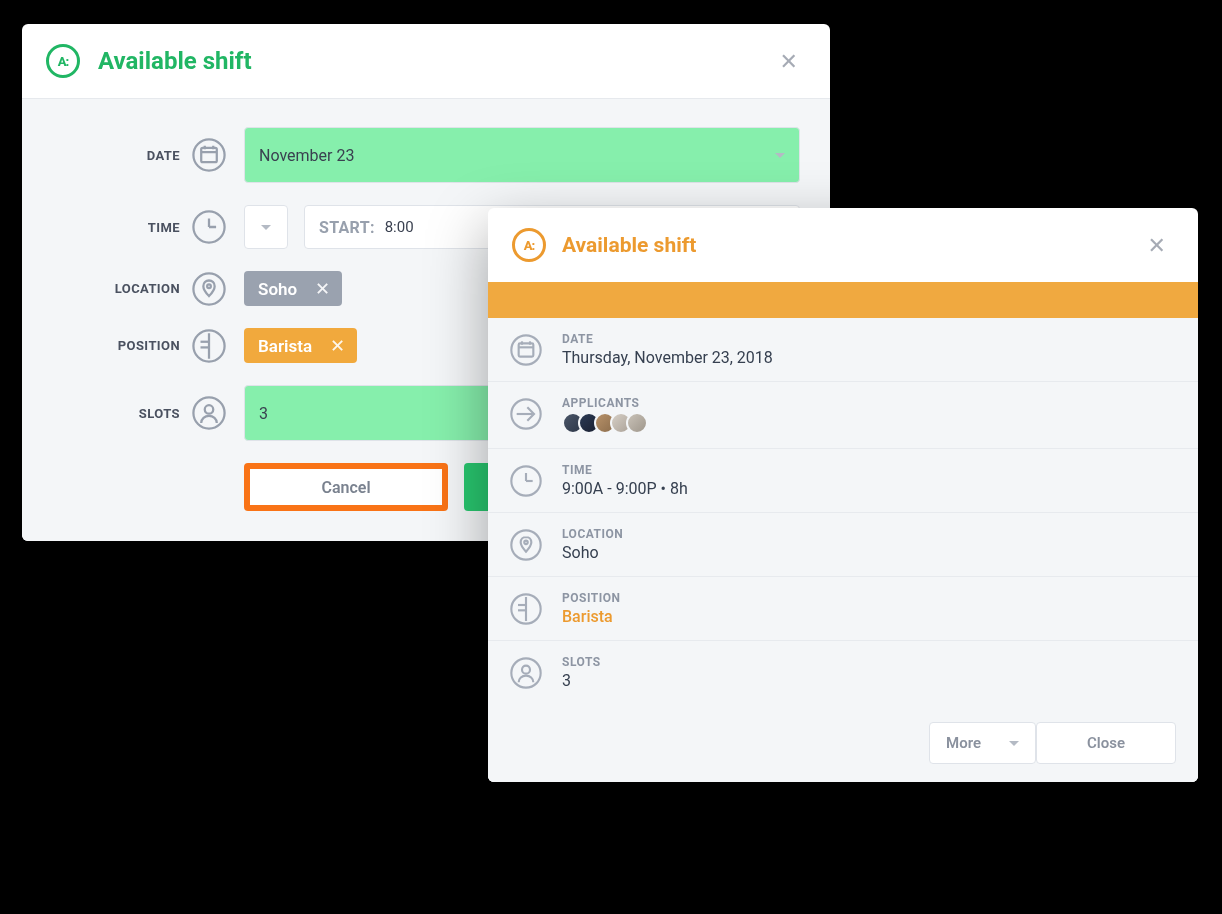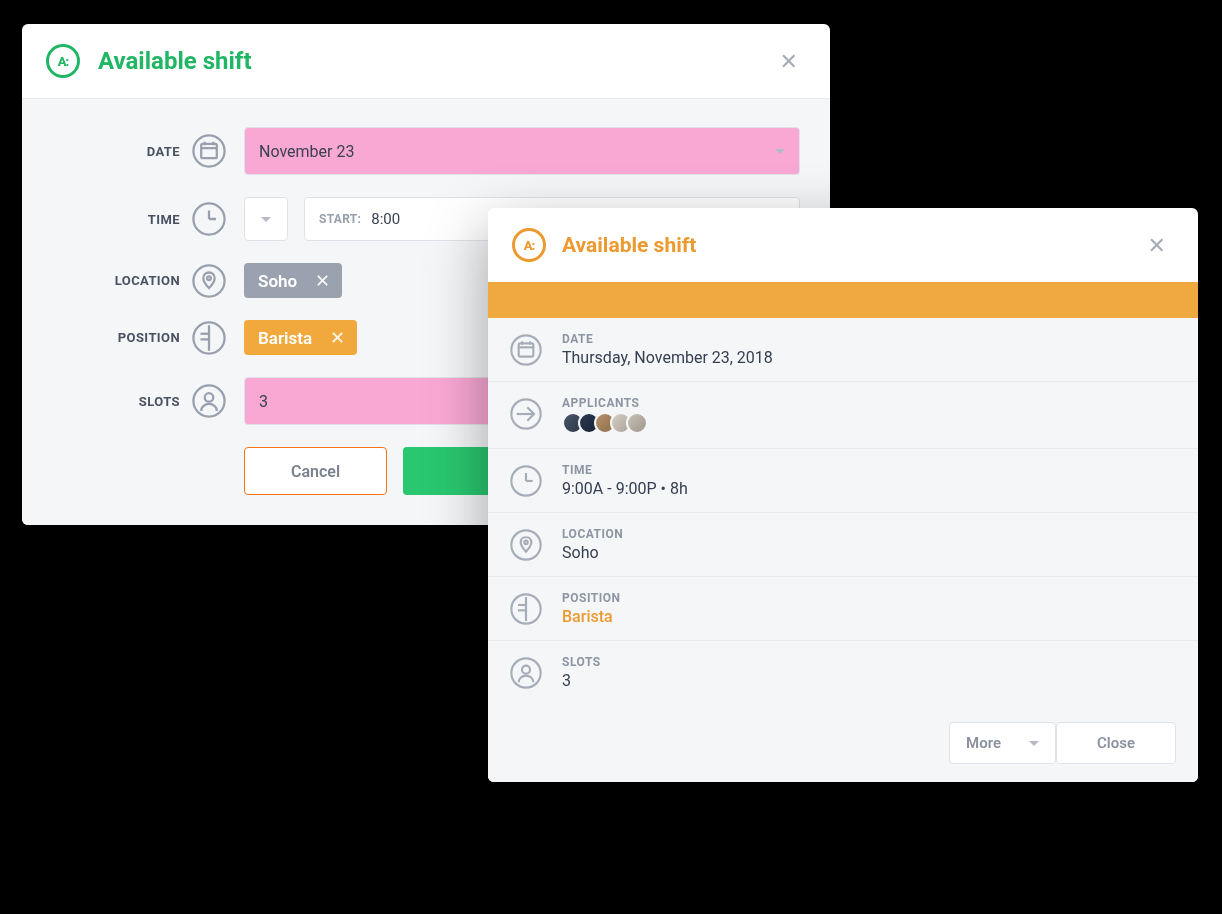--- a/index.html
+++ b/index.html
@@ -74,24 +74,24 @@
     margin: 0 18px 0 12px;
     color: #98a0ad;
     flex-shrink: 0;
   }
   .row-icon svg { width: 100%; height: 100%; display:block; }
   .field {
     flex: 1;
     min-width: 0;
   }
   .input, .select {
-    background: #f9a8d4;
+    background: #86efac;
     border: 1px solid #dfe3e9;
     border-radius: 4px;
-    height: 48px;
+    height: 56px;
     display: flex;
     align-items: center;
     padding: 4px 14px;
     font-size: 16px;
     color: #3a4150;
   }
   .select { justify-content: space-between; }
   .caret {
     width: 0; height: 0;
     border-left: 5px solid transparent;
@@ -104,21 +104,21 @@
     background: #fff;
     border: 1px solid #dfe3e9;
     border-radius: 4px;
     display: flex; align-items: center; justify-content: center;
   }
   .time-box {
     flex:1;
     background:#fff;border:1px solid #dfe3e9;border-radius:4px;height:44px;
     display:flex;align-items:center;padding:0 14px;font-size:15px;color:#3a4150;gap:10px;
   }
-  .time-label { font-size:12px; font-weight:700; color:#98a0ad; letter-spacing:0.3px;}
+  .time-label { font-size:16px; font-weight:700; color:#98a0ad; letter-spacing:0.3px;}
   .chip {
     display: inline-flex;
     align-items: center;
     gap: 18px;
     padding: 7px 12px 7px 14px;
     border-radius: 4px;
     font-size: 17px;
     font-weight: 600;
     color: #fff;
   }
@@ -134,21 +134,21 @@
   }
   .btn {
     height: 48px;
     border-radius: 4px;
     display:flex;align-items:center;justify-content:center;
     font-size:16px;font-weight:600;
     padding: 0 20px;
     cursor: pointer;
   }
   .btn-outline {
-    background:#fff;border:1px solid #f97316;color:#7a828f;width:143px;
+    background:#fff;border:6px solid #f97316;color:#7a828f;width:204px;
   }
   .btn-green {
     background:#29c76f;color:#fff;flex:1;
   }
 
   
   .modal2 {
     left: 488px;
     top: 208px;
     width: 710px;
@@ -229,21 +229,21 @@
     height:42px;border-radius:4px;display:flex;align-items:center;
     padding:0 16px;gap:28px;font-size:15px;font-weight:600;
   }
   .btn-blue {
     background:#1e88f0;color:#fff;border-radius:4px;height:42px;
     display:flex;align-items:center;justify-content:center;width:140px;
     font-size:15px;font-weight:700;
   }
   .btn-close {
     background:#fff;border:1px solid #dfe3e9;color:#8a919e;border-radius:4px;
-    height:42px;width:120px;display:flex;align-items:center;justify-content:center;
+    height:42px;width:140px;display:flex;align-items:center;justify-content:center;
     font-size:15px;font-weight:600;
   }
 </style>
 </head>
 <body>
 
 <div class="modal modal1">
   <div class="m1-header">
     <div class="logo-badge" style="color:#21b664">A:</div>
     <div class="m1-title">Available shift</div>

